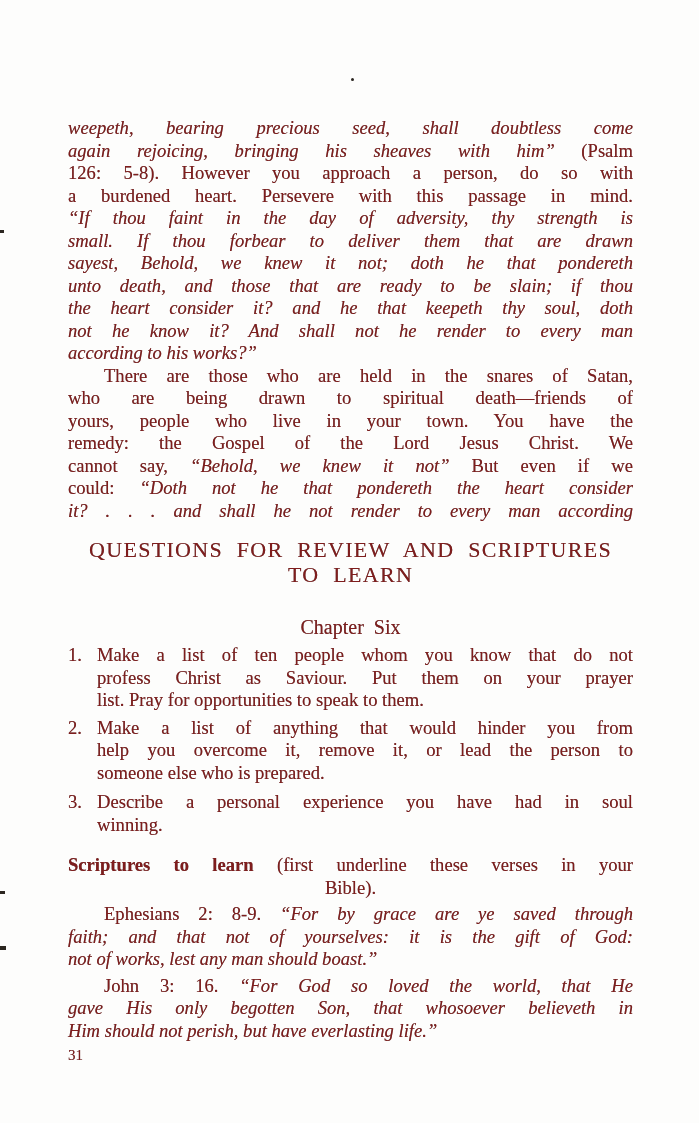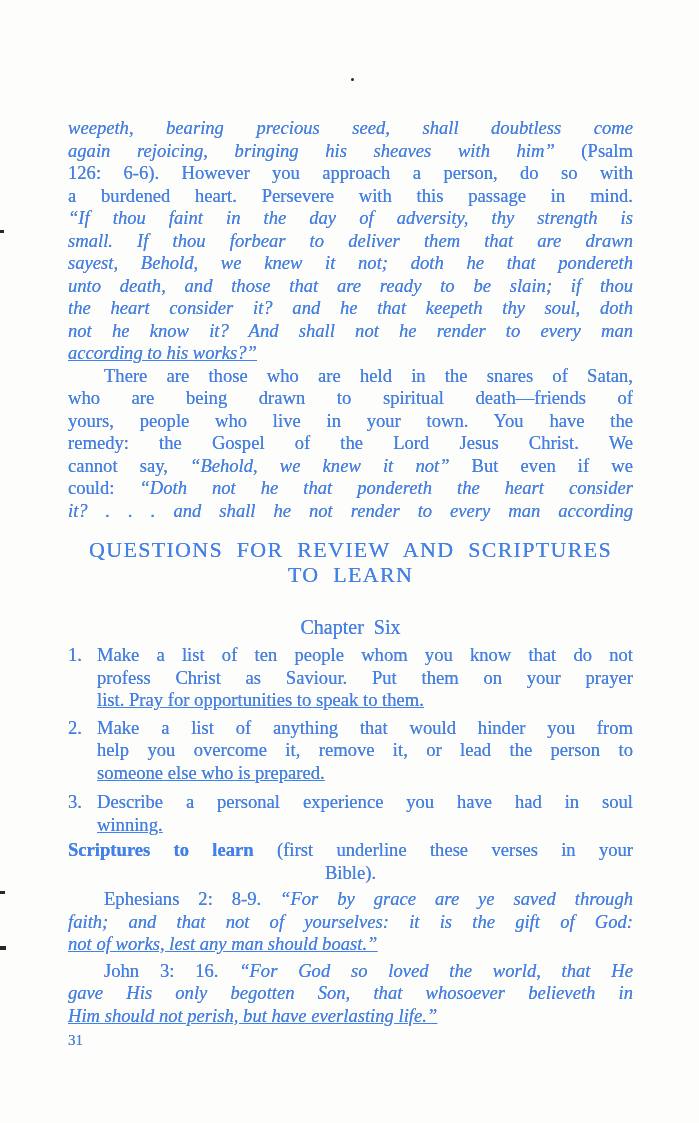--- a/index.html
+++ b/index.html
@@ -3,32 +3,32 @@
 <meta charset="utf-8">
 <style>
   html, body { margin: 0; padding: 0; background: #ffffff; }
   .page {
     position: relative;
     width: 699px;
     height: 1123px;
     background: #fdfdfc;
     overflow: hidden;
     font-family: "Liberation Serif", "DejaVu Serif", serif;
-    color: #3b82f6;
+    color: #7f1d1d;
     text-shadow: 0 0 0.45px rgba(23,18,12,0.55);
   }
   .content { position: absolute; left: 68px; top: 117px; width: 565px; }
 
   .line {
     font-size: 18.6px;
     line-height: 22.5px;
     text-align: justify;
     text-align-last: justify;
   }
-  .line.a-left   { text-align-last: left; text-decoration: underline; }
+  .line.a-left   { text-align-last: left; }
   .line.a-center { text-align: center; text-align-last: center; }
   .line.ind      { text-indent: 36px; }
 
   .s-italic { font-style: italic; }
   .s-bold   { font-weight: bold; }
 
   .qhead { margin-top: 15px; font-family: Liberation Serif, serif; }
   .qh-line {
     font-size: 22px;
     line-height: 25px;
@@ -45,21 +45,21 @@
   }
 
   .qlist { margin-top: 4px; }
   .li { position: relative; padding-left: 29px; margin-top: 5px; }
   .li.sp { margin-top: 7px; }
   .li .num {
     position: absolute; left: 0; top: 0;
     font-size: 18.6px; line-height: 22.5px;
   }
 
-  .scrip-intro { margin-top: 3px; }
+  .scrip-intro { margin-top: 18px; }
   .scrip-para  { margin-top: 4px; }
 
   .pageno {
     margin-top: 2px;
     text-align: left;
     font-size: 15px;
     line-height: 22.5px;
   }
 
   .artifact { position: absolute; background: #2b2620; }
@@ -76,21 +76,21 @@
   <div class="artifact a-dot"></div>
   <div class="artifact a-edge1"></div>
   <div class="artifact a-edge2"></div>
   <div class="artifact a-edge3"></div>
 
   <div class="content">
 
     <div class="para">
         <div class="line"><span class="s-italic">weepeth, bearing precious seed, shall doubtless come</span></div>
         <div class="line"><span class="s-italic">again rejoicing, bringing his sheaves with him”</span><span class="s-roman"> (Psalm</span></div>
-        <div class="line"><span class="s-roman">126: 6-6). However you approach a person, do so with</span></div>
+        <div class="line"><span class="s-roman">126: 5-8). However you approach a person, do so with</span></div>
         <div class="line"><span class="s-roman">a burdened heart. Persevere with this passage in mind.</span></div>
         <div class="line"><span class="s-italic">“If thou faint in the day of adversity, thy strength is</span></div>
         <div class="line"><span class="s-italic">small. If thou forbear to deliver them that are drawn</span></div>
         <div class="line"><span class="s-italic">sayest, Behold, we knew it not; doth he that pondereth</span></div>
         <div class="line"><span class="s-italic">unto death, and those that are ready to be slain; if thou</span></div>
         <div class="line"><span class="s-italic">the heart consider it? and he that keepeth thy soul, doth</span></div>
         <div class="line"><span class="s-italic">not he know it? And shall not he render to every man</span></div>
         <div class="line a-left"><span class="s-italic">according to his works?”</span></div>
       </div>
 

